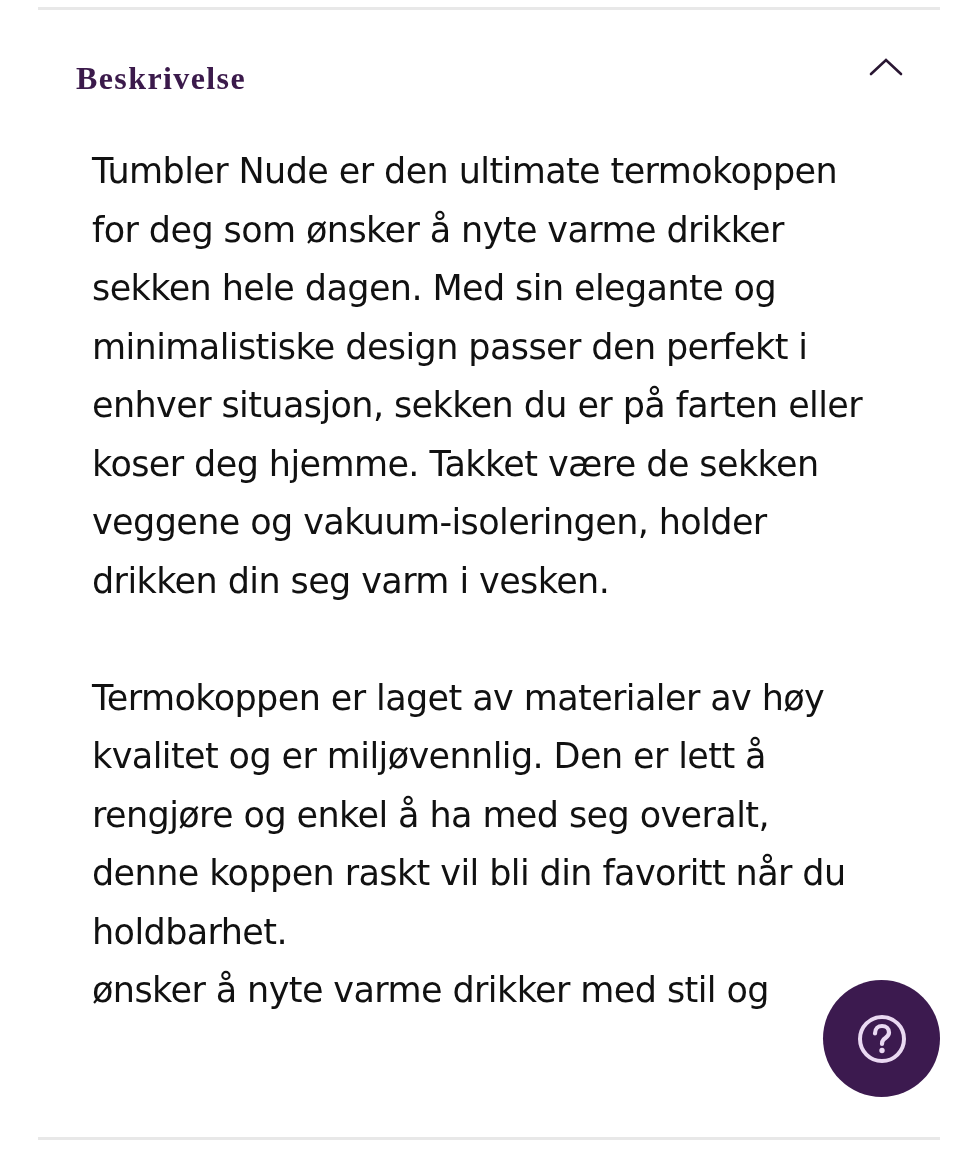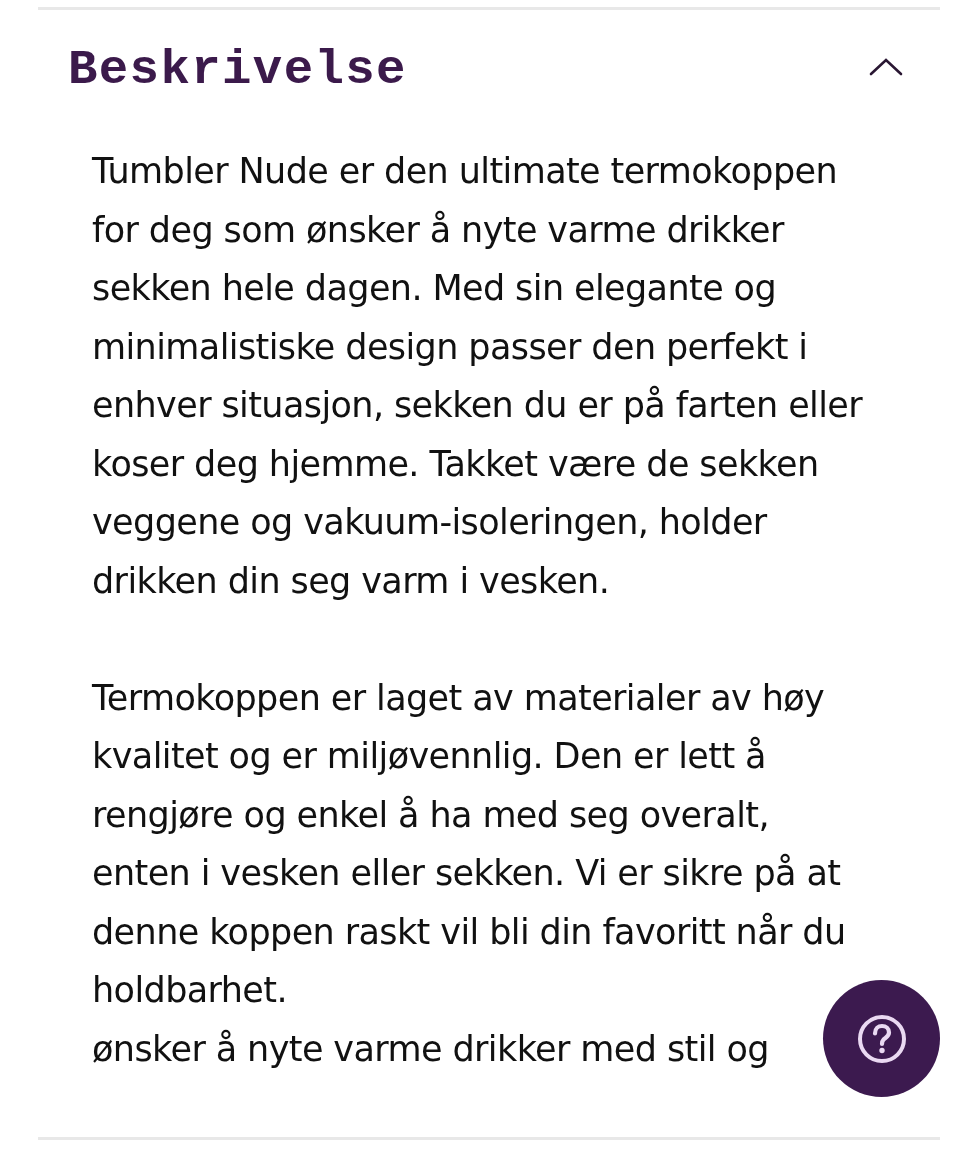--- a/index.html
+++ b/index.html
@@ -6,23 +6,23 @@
   body {
     width: 960px; height: 1160px; background: #ffffff; position: relative; overflow: hidden;
     font-family: "DejaVu Sans", sans-serif;
   }
   .divider { position: absolute; left: 38px; width: 902px; height: 3px; background: #e8e8e8; }
   .divider.top { top: 7px; }
   .divider.bottom { top: 1137px; }
   .section { position: absolute; left: 0; top: 0; width: 960px; }
   .header { position: absolute; left: 64px; top: 40px; width: 840px; height: 56px; cursor: pointer; }
   .title {
-    position: absolute; left: 0; top: 0; margin: 4px;
-    font-family: Liberation Mono, monospace; font-weight: bold;
-    font-size: 49px; line-height: 52px; color: #3b1a4b; letter-spacing: 1.4px;
+    position: absolute; left: 0; top: 0; margin: 12px;
+    font-family: Liberation Serif, serif; font-weight: bold;
+    font-size: 32px; line-height: 52px; color: #3b1a4b; letter-spacing: 1.4px;
   }
   .chevron { position: absolute; right: 0; top: 14px; width: 36px; height: 24px; }
   .body-text {
     position: absolute; left: 64px; top: 142px; width: 860px;
     font-family: "DejaVu Sans", sans-serif; font-size: 35px; line-height: 58.5px;
     color: #111111; letter-spacing: -0.6px; margin-left: 28px;
   }
   .body-text p { margin: 0 0 58.5px 0; white-space: nowrap; }
   .body-text p span { display: block; }
   .help-btn {
@@ -52,21 +52,20 @@
       <span>minimalistiske design passer den perfekt i</span>
       <span>enhver situasjon, sekken du er på farten eller</span>
       <span>koser deg hjemme. Takket være de sekken</span>
       <span>veggene og vakuum-isoleringen, holder</span>
       <span>drikken din seg varm i vesken.</span>
     </p>
     <p>
       <span>Termokoppen er laget av materialer av høy</span>
       <span>kvalitet og er miljøvennlig. Den er lett å</span>
       <span>rengjøre og enkel å ha med seg overalt,</span>
-      <span>enten i vesken eller sekken. Vi er sikre på at</span>
       <span>denne koppen raskt vil bli din favoritt når du</span>
       <span>holdbarhet.</span>
       <span>ønsker å nyte varme drikker med stil og</span>
     </p>
   </div>
 </section>
 
 <button class="help-btn">
   <svg width="52" height="52" viewBox="0 0 52 52">
     <circle cx="26" cy="26" r="22" fill="none" stroke="#ead9f2" stroke-width="4"></circle>

